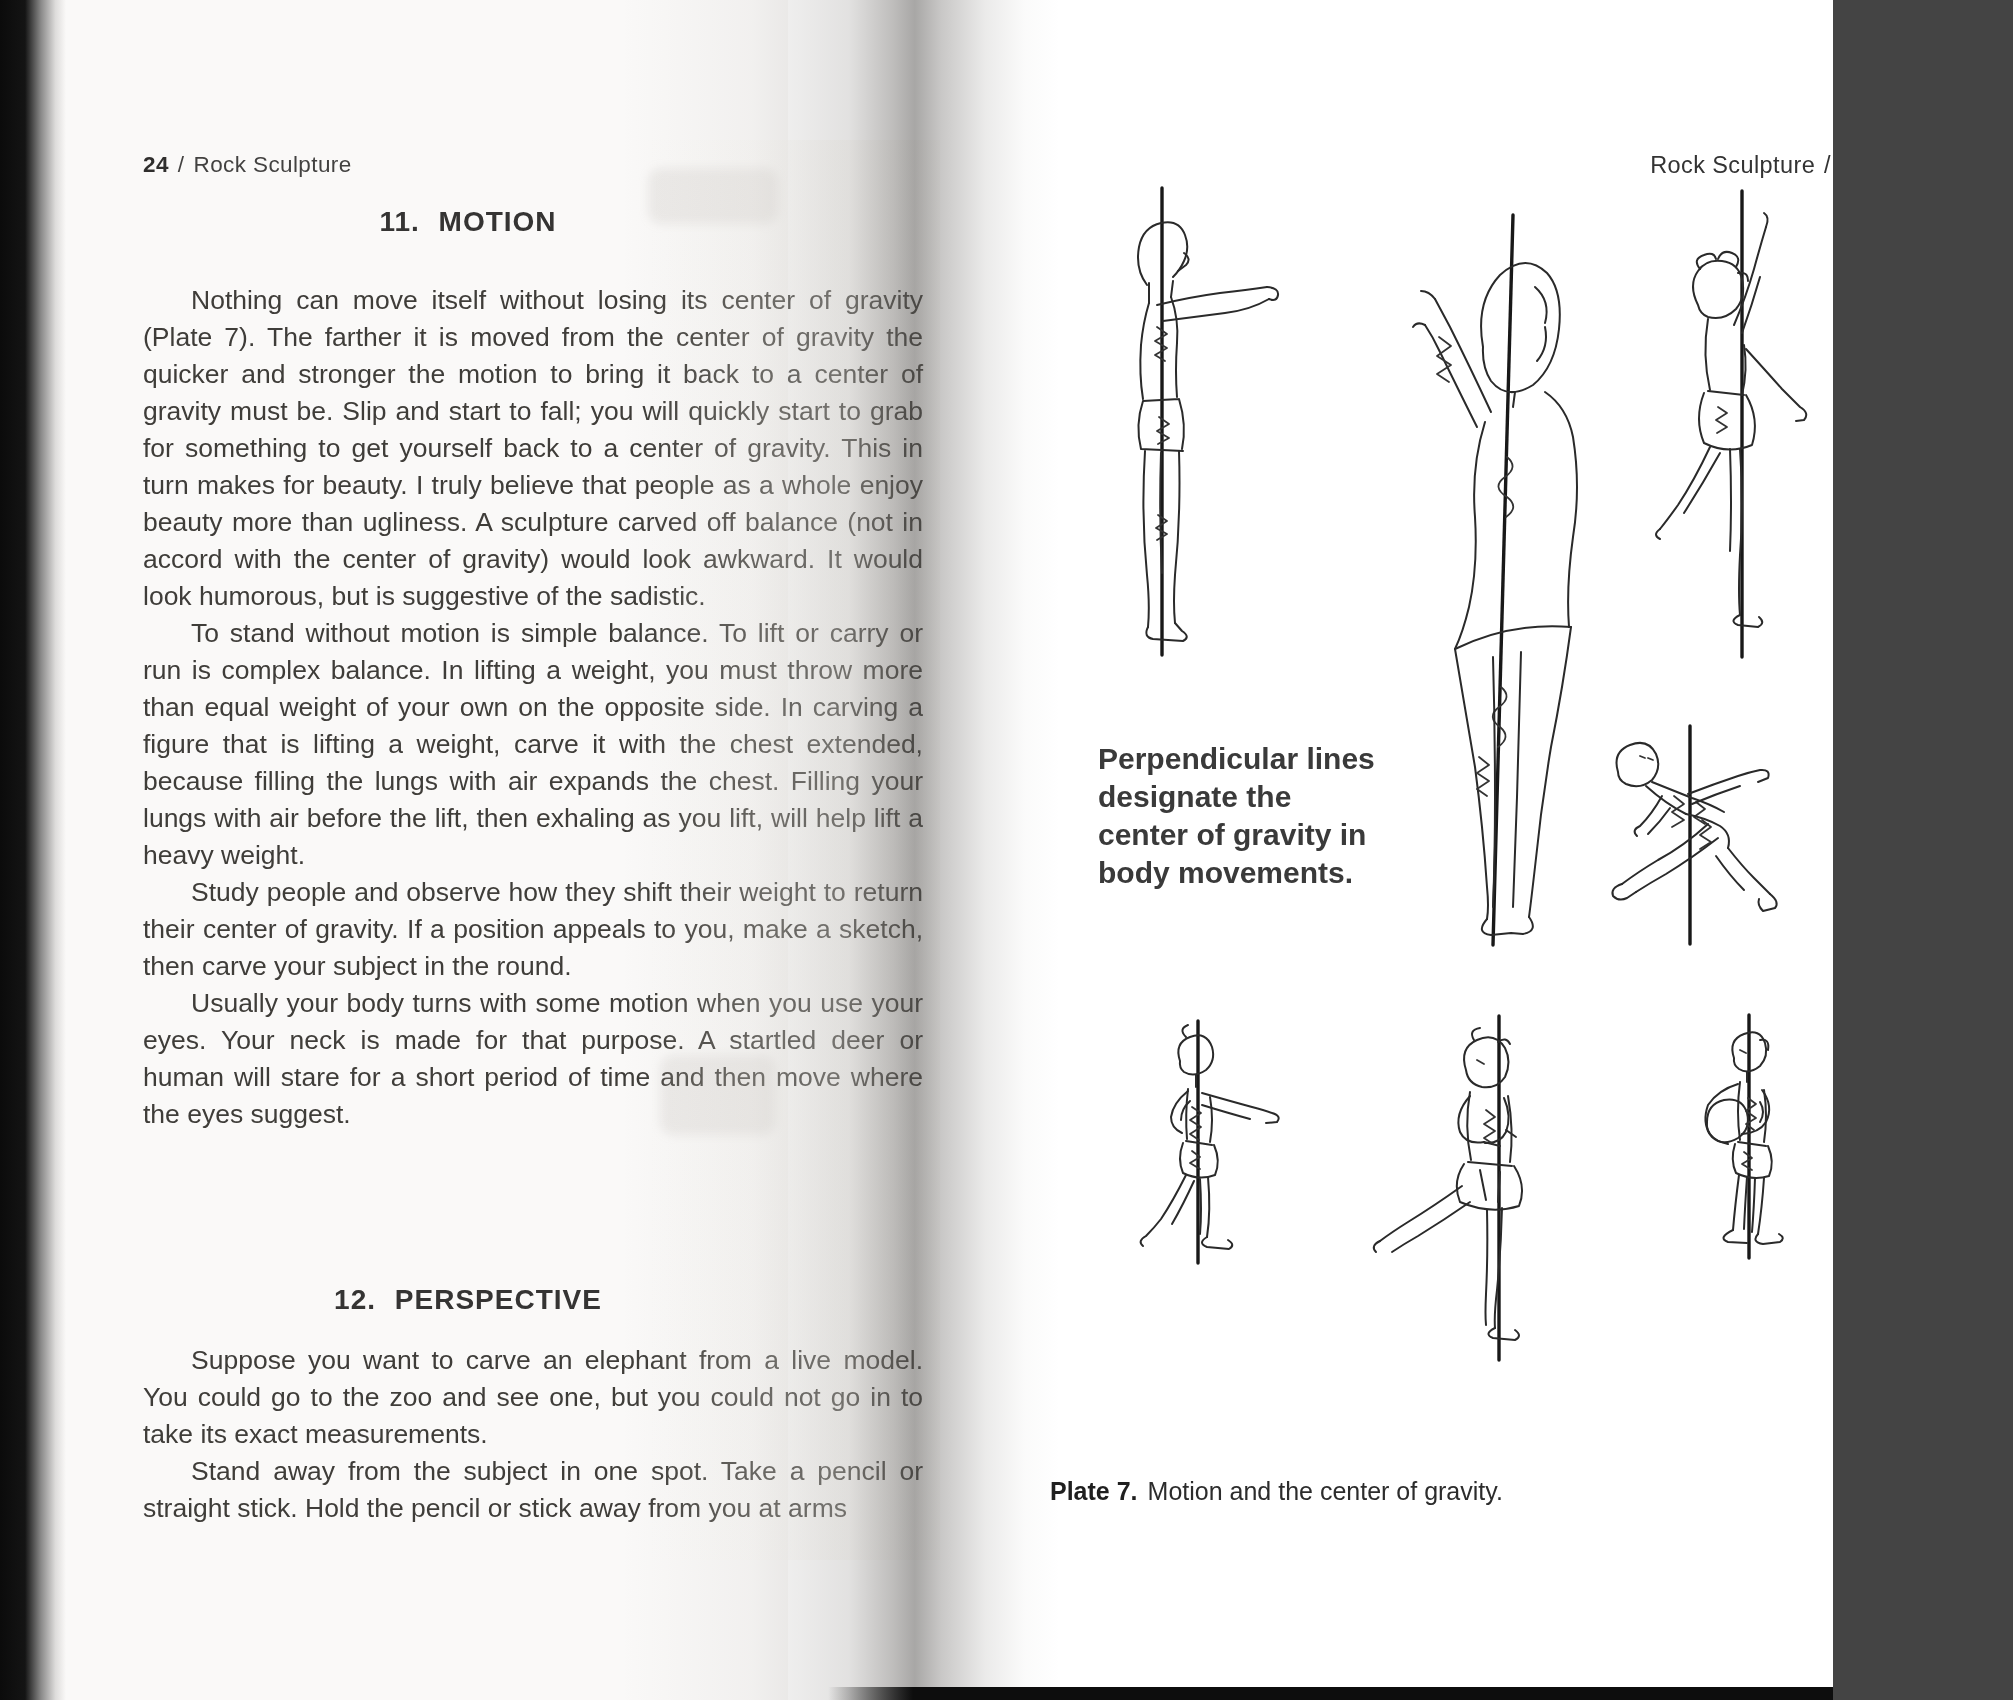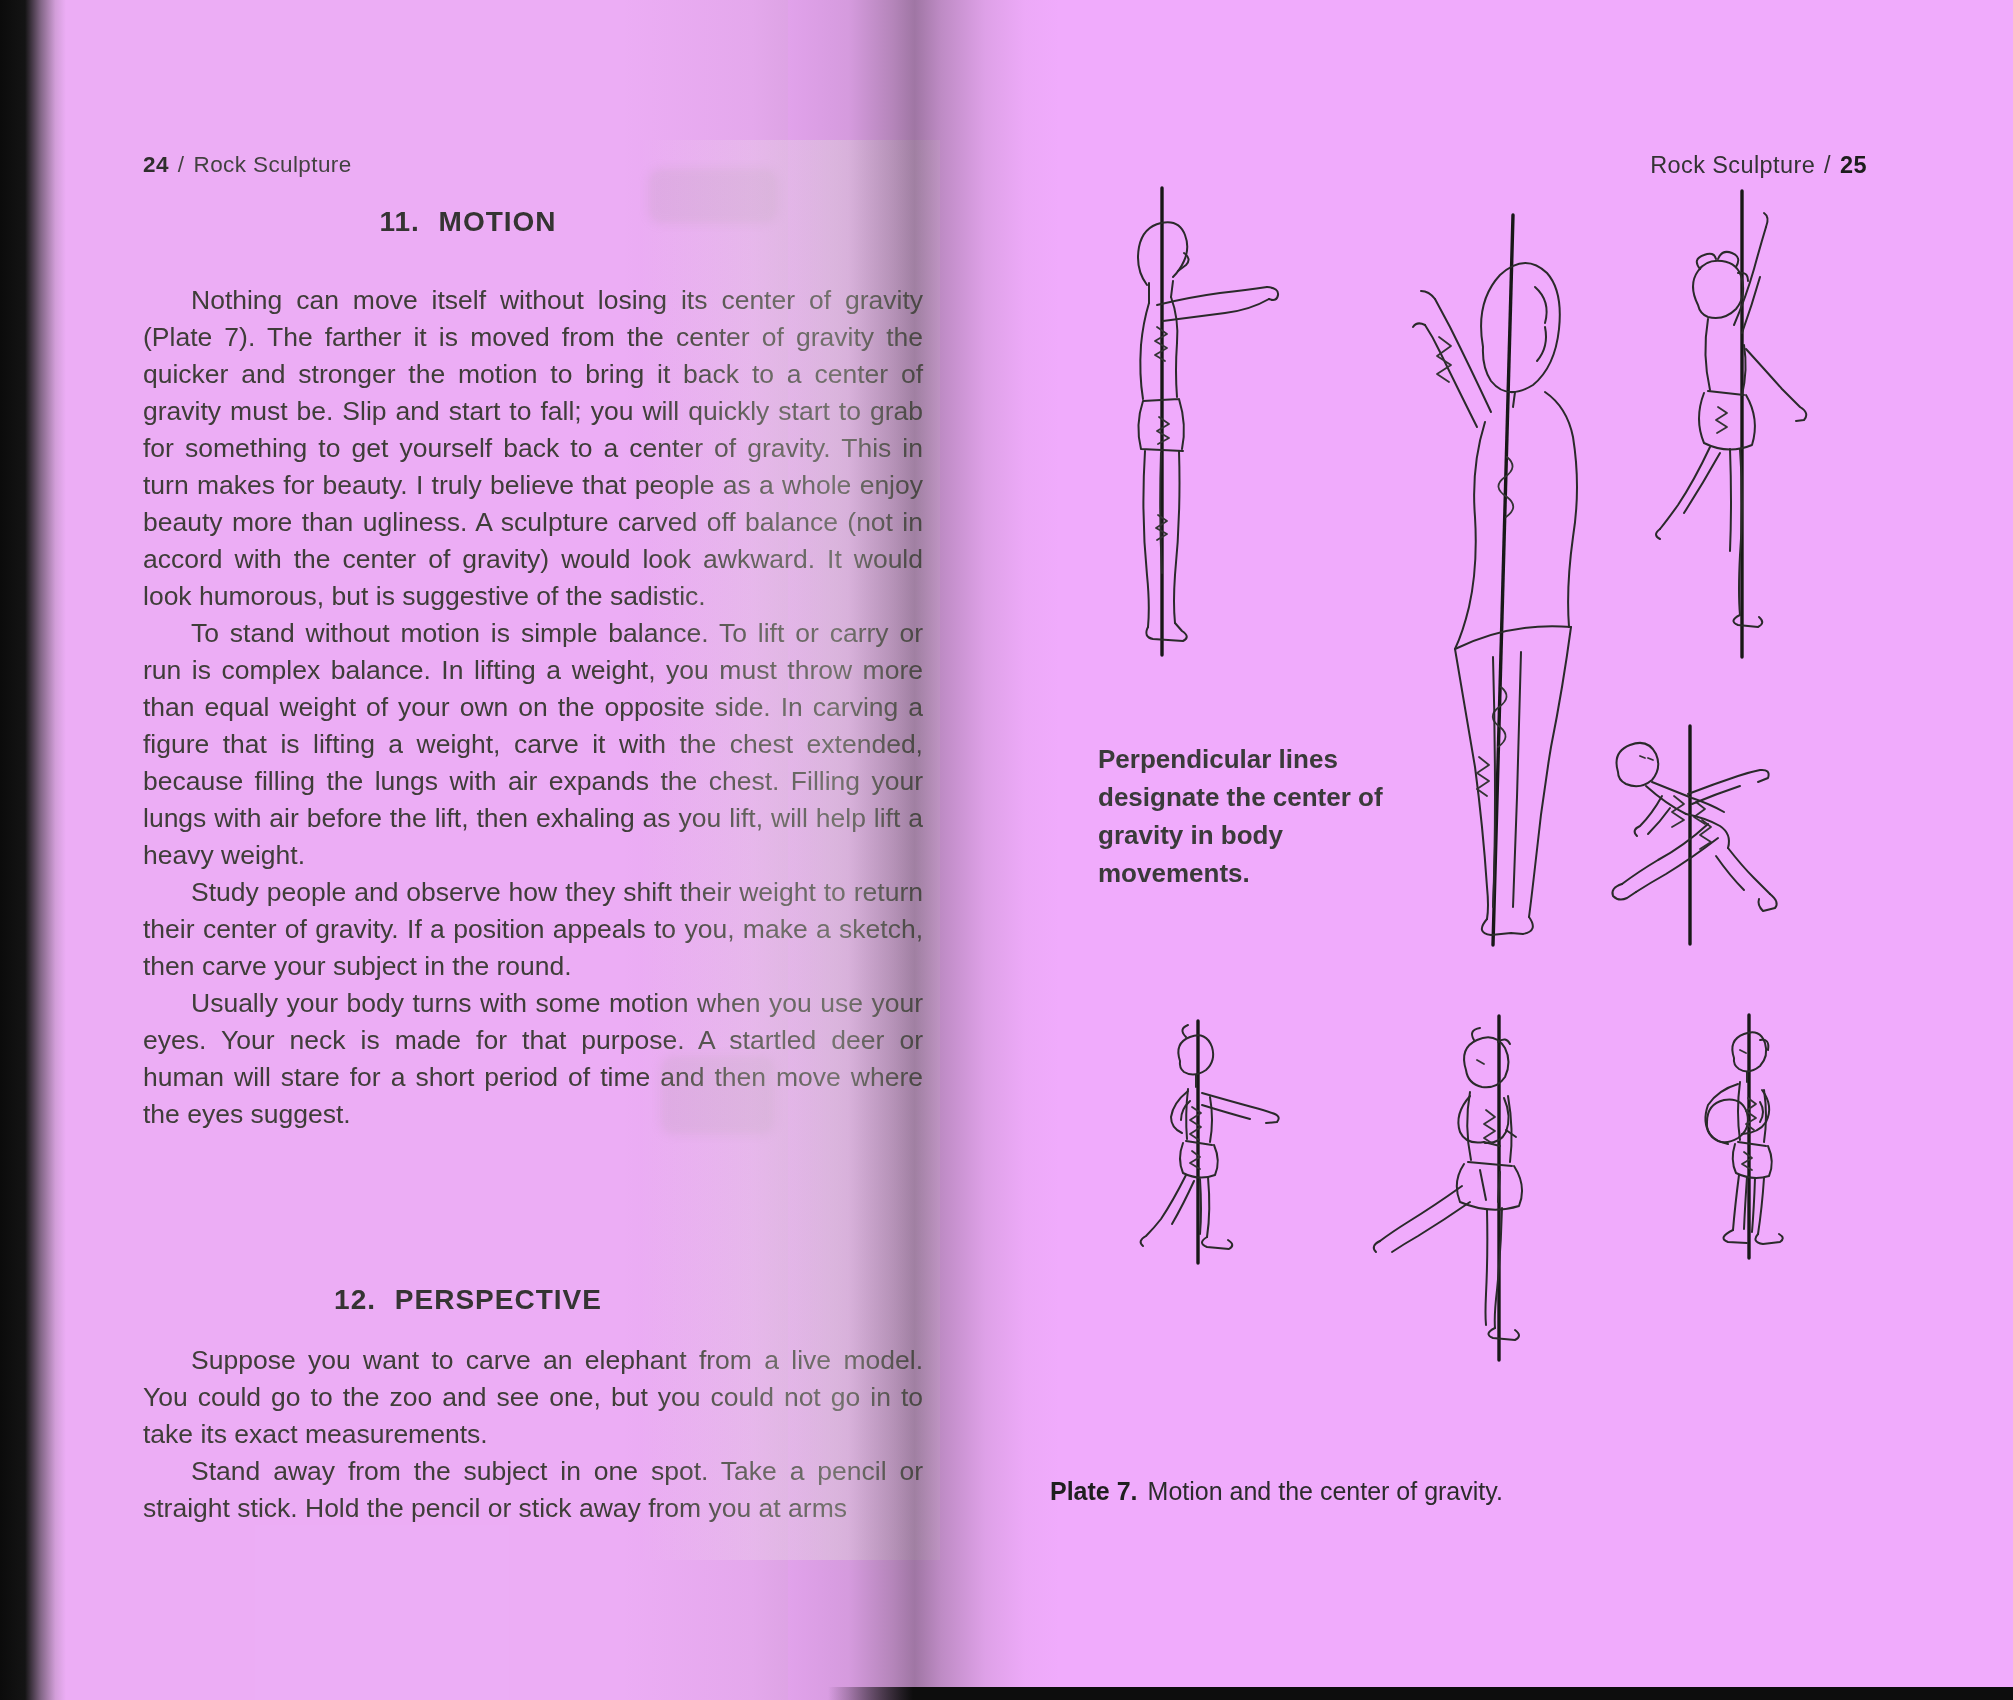--- a/index.html
+++ b/index.html
@@ -1,19 +1,19 @@
 <!DOCTYPE html>
 <html><head>
 <meta charset="utf-8">
 <style>
   html,body{margin:0;padding:0;background:#444;}
   .scan{
     position:relative;
-    width:2013px;height:1700px;
-    background:#f0abfc;
+    width:1833px;height:1700px;
+    background:#ffffff;
     overflow:hidden;
     font-family:"Liberation Sans", sans-serif;
     color:#2e2d2b;
   }
   .abs{position:absolute;}
 
   
   .pg-header{font-size:22.5px;letter-spacing:.4px;color:#333;white-space:nowrap;}
   .pg-header .b{font-weight:bold;color:#1d1d1d;}
   .pg-header .sep{margin:0 9px;}
@@ -28,21 +28,21 @@
   .h-motion{top:206px;}
   .h-perspective{top:1260px;margin-top:24px;}
 
   .body{left:143px;width:780px;font-size:26.5px;line-height:37px;color:#2f2e2b;}
   .body-1{top:282px;}
   .body-2{top:1342px;}
   .body p{margin:0;text-indent:48px;text-align:justify;}
 
   .side-caption{
     left:1098px;top:740px;width:285px;
-    font-size:26px;line-height:38px;font-weight:bold;color:#3a3a3a;
+    font-size:30px;line-height:38px;font-weight:bold;color:#3a3a3a;
   }
   .plate-caption{left:1050px;top:1477px;font-size:25px;color:#2c2c2c;white-space:nowrap;}
   .plate-caption .lbl{font-weight:bold;color:#1f1f1f;margin-right:10px;}
 
   
   .fig{position:absolute;}
   .fig svg{display:block;}
   .fig path, .fig line{fill:none;stroke:#2a2a2a;stroke-width:2;stroke-linecap:round;stroke-linejoin:round;}
   .fig .cg{stroke:#181818;stroke-width:3.4;}
   .fig .hx{stroke-width:1.8;stroke:#333;}

